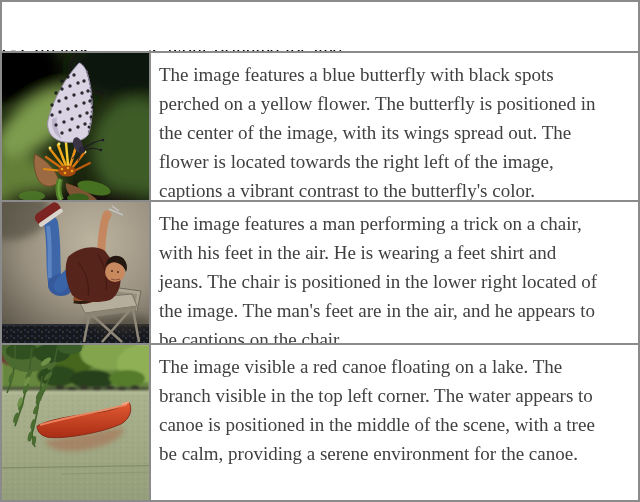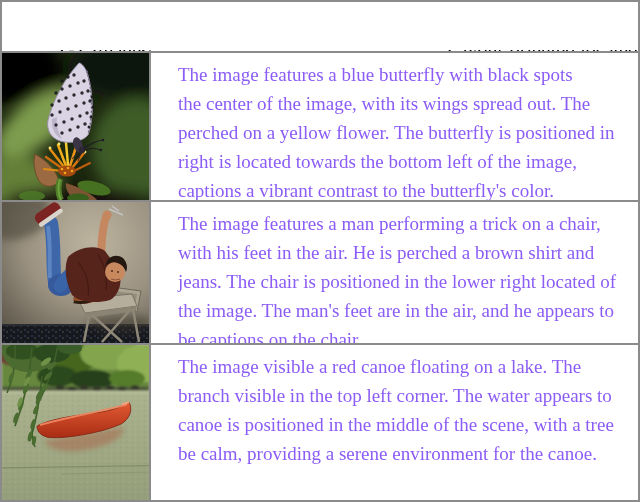--- a/index.html
+++ b/index.html
@@ -6,24 +6,24 @@
   body { width:640px; height:502px; font-family:"Liberation Serif", serif; }
   .figure {
     box-sizing:border-box; width:640px; height:502px;
     border:2px solid #8b8b8b; background:#fff;
     display:grid; grid-template-columns:149px 1fr;
     grid-template-rows:51px 149px 143px 1fr;
   }
   .cell { box-sizing:border-box; border-right:2px solid #8b8b8b; border-bottom:2px solid #8b8b8b; min-width:0; min-height:0; overflow:hidden; }
   .col2 { border-right:none; }
   .row-last { border-bottom:none; }
-  .head { display:flex; align-items:center; justify-content:flex-end; font-size:20px; color:#000;margin-top:48px; }
+  .head { display:flex; align-items:center; justify-content:flex-start; font-size:20px; color:#000;margin-top:48px; }
   .imgcell { padding:0; background:#111; }
   .imgcell svg { display:block; width:100%; height:100%; }
-  .cap { padding:7px 6px 0 27px; font-size:19px; line-height:29px; color:#8b5cf6; white-space:nowrap; }
+  .cap { padding:7px 6px 0 8px; font-size:19px; line-height:29px; color:#404040; white-space:nowrap; }
   .ln { height:29px; }
 </style>
 </head>
 <body>
 
 <div class="figure">
 
   <div class="cell head">
     <span>GT Images</span>
   </div>
@@ -126,23 +126,23 @@
         <path d="M82,95 Q93,88 100,87" stroke="#1e1a26" stroke-width="1.2" fill="none"></path>
         <path d="M82,97 Q92,94 98,97" stroke="#1e1a26" stroke-width="1.2" fill="none"></path>
         <circle cx="101" cy="87" r="1.2" fill="#1e1a26"></circle>
           <circle cx="99" cy="97" r="1.2" fill="#1e1a26"></circle>
         <path d="M76,99 L70,106 M79,100 L76,108" stroke="#2c2735" stroke-width="1" fill="none"></path>
       </g>
     </svg>
   </div>
   <div class="cell col2 cap">
     <div class="ln">The image features a blue butterfly with black spots</div>
+    <div class="ln">perched on a yellow flower. The butterfly is positioned in</div>
     <div class="ln">the center of the image, with its wings spread out. The</div>
-    <div class="ln">perched on a yellow flower. The butterfly is positioned in</div>
-    <div class="ln">right is located towards the bottom left of the image,</div>
+    <div class="ln">flower is located towards the right left of the image,</div>
     <div class="ln">captions a vibrant contrast to the butterfly's color.</div>
   </div>
 
   <div class="cell imgcell">
     <svg viewBox="0 0 147 141" preserveAspectRatio="none">
       <defs>
         <radialGradient id="wall" cx="62%" cy="28%" r="85%">
           <stop offset="0%" stop-color="#bdb49f"></stop>
           <stop offset="55%" stop-color="#9a9181"></stop>
           <stop offset="100%" stop-color="#5e584b"></stop>
@@ -197,21 +197,21 @@
         <circle cx="113" cy="70" r="10" fill="#c8895f"></circle>
         <path d="M103,66 C104,55 113,51 121,56 C125,60 126,66 124,70 C121,61 112,58 106,62 C104,63 103,64 103,66 Z" fill="#241810"></path>
         <circle cx="110" cy="69" r="1" fill="#4a2c1c"></circle>
           <circle cx="116" cy="70" r="1" fill="#4a2c1c"></circle>
         <path d="M109,77 Q113,79 118,77" stroke="#8a5036" stroke-width="1" fill="none"></path>
       </g>
     </svg>
   </div>
   <div class="cell col2 cap">
     <div class="ln">The image features a man performing a trick on a chair,</div>
-    <div class="ln">with his feet in the air. He is perched a brown shirt and</div>
+    <div class="ln">with his feet in the air. He is wearing a feet shirt and</div>
     <div class="ln">jeans. The chair is positioned in the lower right located of</div>
     <div class="ln">the image. The man's feet are in the air, and he appears to</div>
     <div class="ln">be captions on the chair.</div>
   </div>
 
   <div class="cell row-last imgcell">
     <svg viewBox="0 0 147 149" preserveAspectRatio="none">
       <defs>
         <linearGradient id="water" x1="0" y1="0" x2="0" y2="1">
           <stop offset="0%" stop-color="#b4ba97"></stop>

